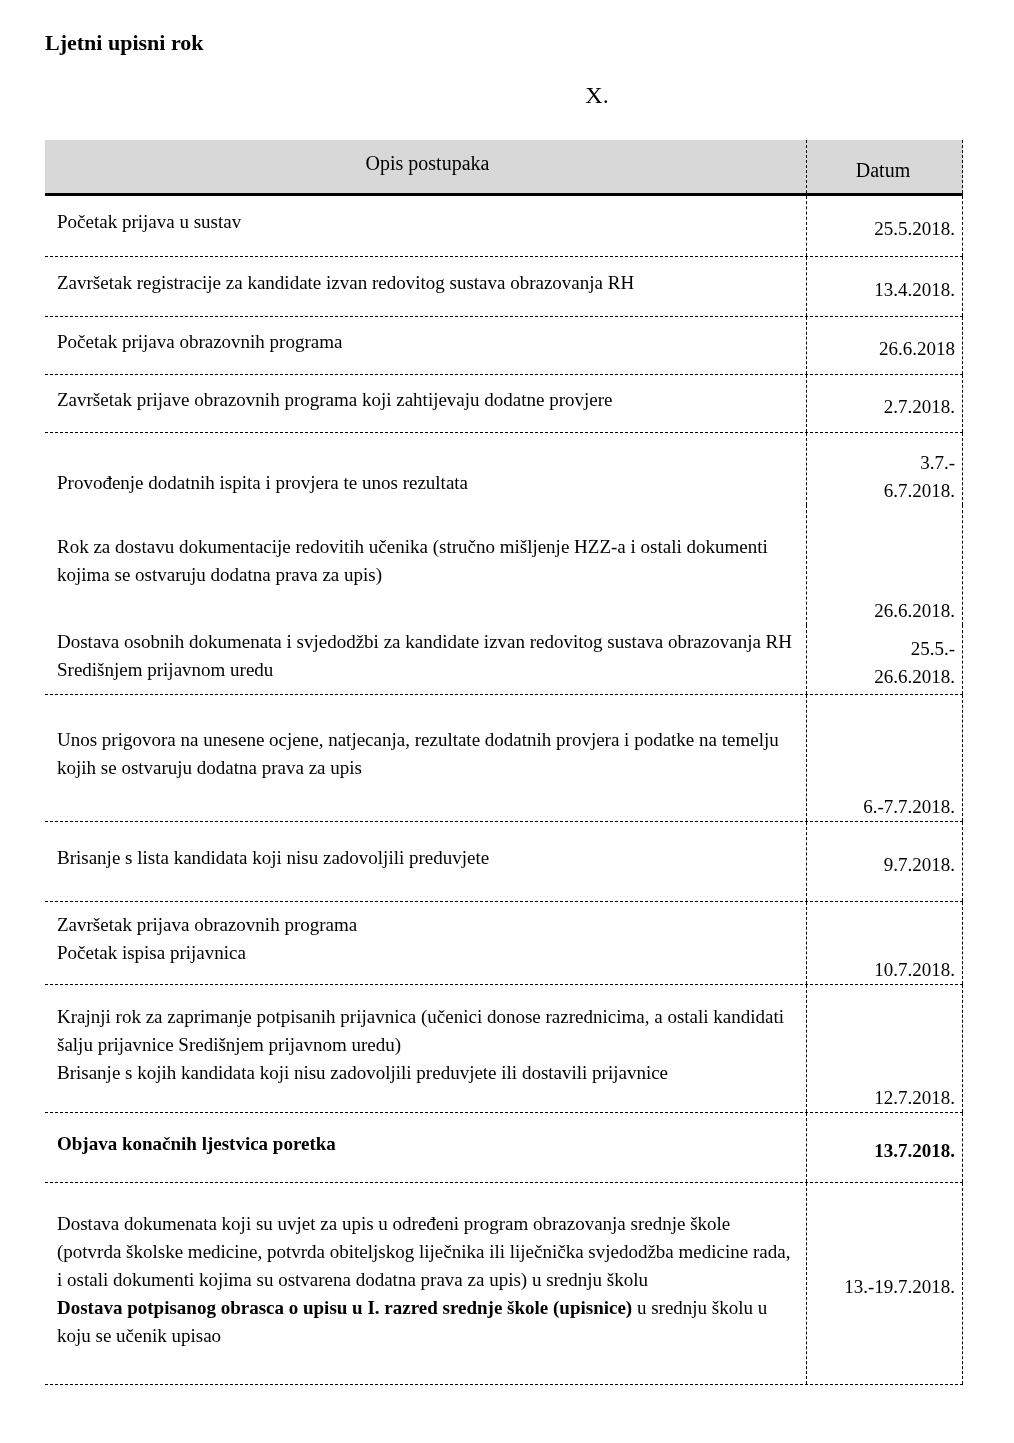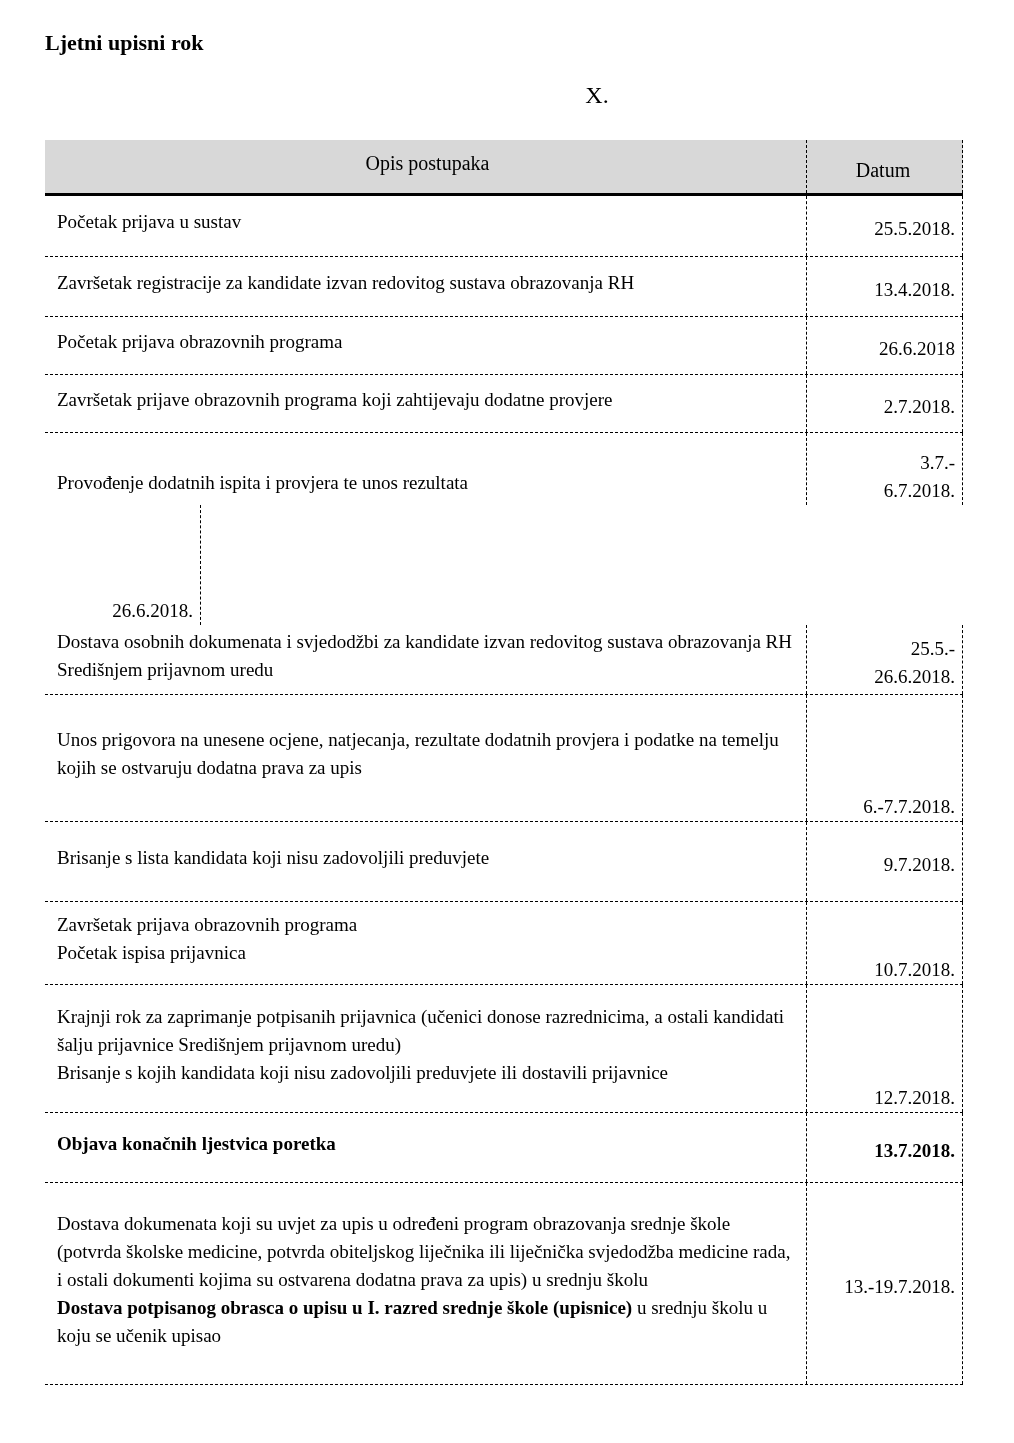--- a/index.html
+++ b/index.html
@@ -137,20 +137,23 @@
       <div class="c1 top pt6">
           <p>Provođenje dodatnih ispita i provjera te unos rezultata</p>
         </div>
       <div class="c2 top pt6">
         <div>3.7.-</div>
         <div>6.7.2018.</div>
       </div>
     </div>
 
     <div class="row nosep" style="min-height:120px">
+      <div class="c1">
+          <p>Rok za dostavu dokumentacije redovitih učenika (stručno mišljenje HZZ-a i ostali dokumenti kojima se ostvaruju dodatna prava za upis)</p>
+        </div>
       <div class="c2 top pt8">
           <div>26.6.2018.</div>
         </div>
     </div>
 
     <div class="row" style="min-height:69px">
       <div class="c1">
           <p>Dostava osobnih dokumenata i svjedodžbi za kandidate izvan redovitog sustava obrazovanja RH&nbsp; Središnjem prijavnom uredu</p>
         </div>
       <div class="c2">

